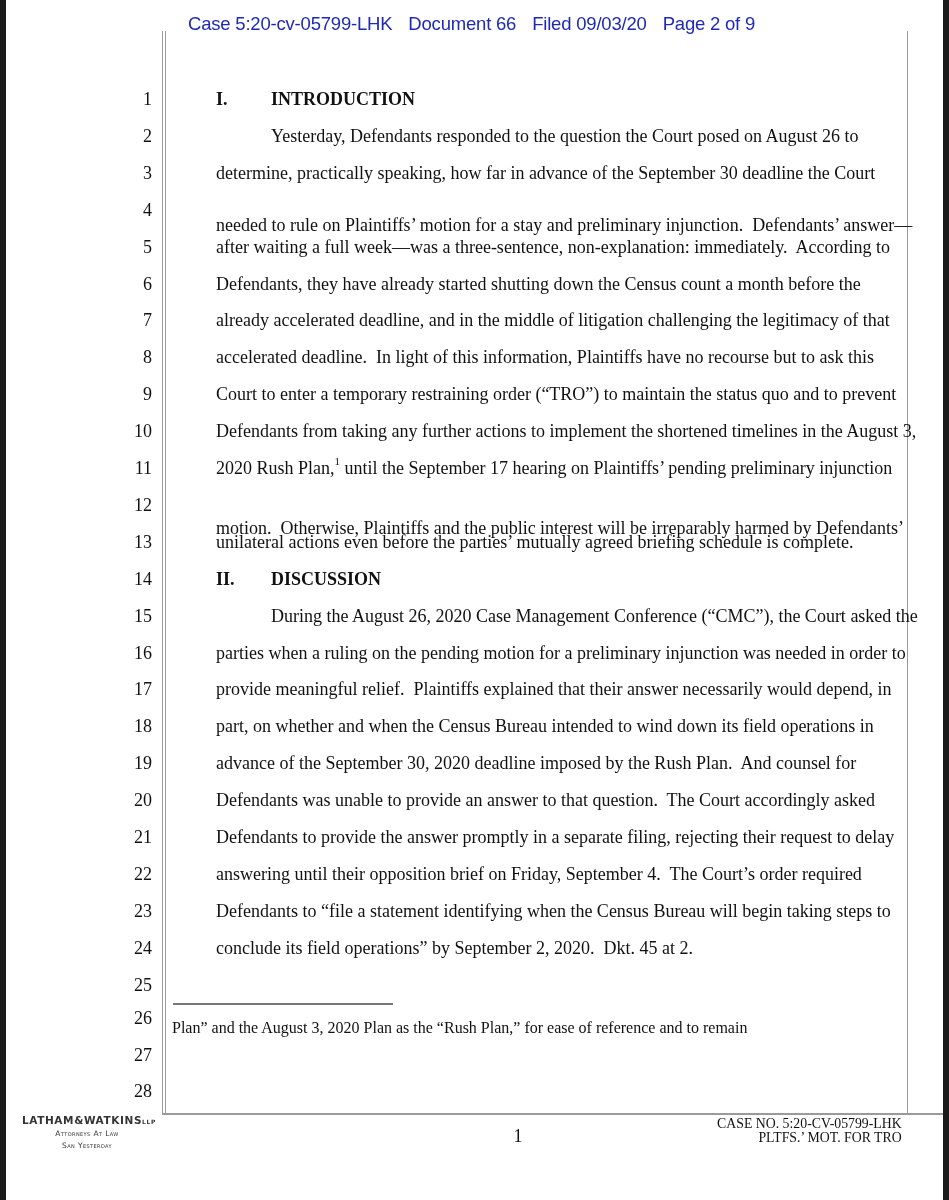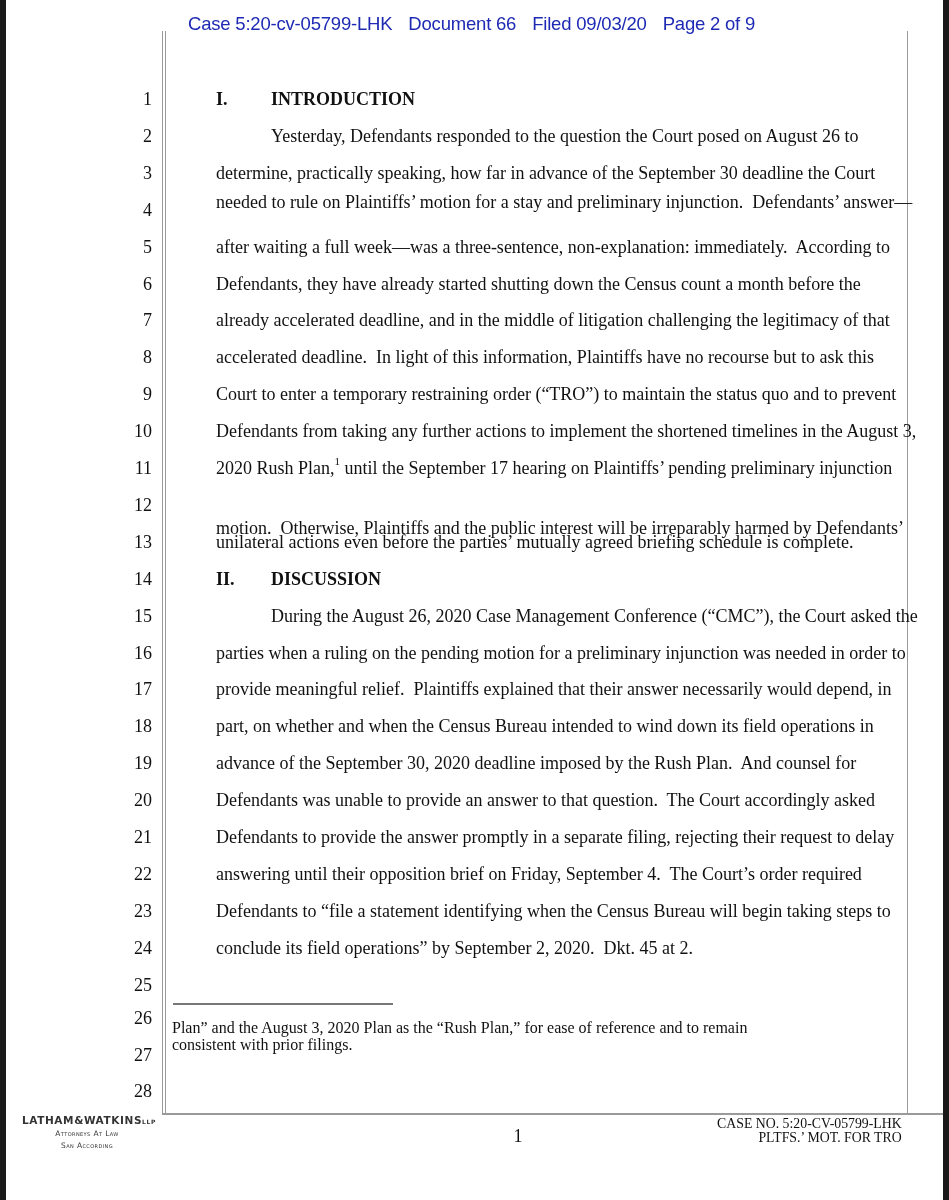--- a/index.html
+++ b/index.html
@@ -112,21 +112,21 @@
       <div class="ln" style="top: 1008px;">26</div>
       <div class="ln" style="top: 1045px;">27</div>
       <div class="ln" style="top: 1081px;">28</div>
     </div>
 
   <div id="body-lines">
     <div class="text-line heading" style="top: 89px;"><span class="num">I.</span><span>INTRODUCTION</span></div>
 
     <div class="text-line" style="top: 125.9px;"><span class="indent"></span><span>Yesterday, Defendants responded to the question the Court posed on August 26 to</span></div>
     <div class="text-line" style="top: 162.8px;">determine, practically speaking, how far in advance of the September 30 deadline the Court</div>
-    <div class="text-line" style="top: 192px;">needed to rule on Plaintiffs’ motion for a stay and preliminary injunction.  Defendants’ answer—</div>
+    <div class="text-line" style="top: 215px;">needed to rule on Plaintiffs’ motion for a stay and preliminary injunction.  Defendants’ answer—</div>
     <div class="text-line" style="top: 236.6px;">after waiting a full week—was a three-sentence, non-explanation: immediately.  According to</div>
     <div class="text-line" style="top: 273.5px;">Defendants, they have already started shutting down the Census count a month before the</div>
     <div class="text-line" style="top: 310.4px;">already accelerated deadline, and in the middle of litigation challenging the legitimacy of that</div>
     <div class="text-line" style="top: 347.3px;">accelerated deadline.  In light of this information, Plaintiffs have no recourse but to ask this</div>
     <div class="text-line" style="top: 384.2px;">Court to enter a temporary restraining order (“TRO”) to maintain the status quo and to prevent</div>
     <div class="text-line" style="top: 421.1px;">Defendants from taking any further actions to implement the shortened timelines in the August 3,</div>
     <div class="text-line" style="top: 458px;"><span>2020 Rush Plan,</span><sup>1</sup><span> until the September 17 hearing on Plaintiffs’ pending preliminary injunction</span></div>
     <div class="text-line" style="top: 518px;">motion.  Otherwise, Plaintiffs and the public interest will be irreparably harmed by Defendants’</div>
     <div class="text-line" style="top: 531.8px;">unilateral actions even before the parties’ mutually agreed briefing schedule is complete.</div>
 
@@ -140,27 +140,26 @@
     <div class="text-line" style="top: 790.1px;">Defendants was unable to provide an answer to that question.  The Court accordingly asked</div>
     <div class="text-line" style="top: 827px;">Defendants to provide the answer promptly in a separate filing, rejecting their request to delay</div>
     <div class="text-line" style="top: 863.9px;">answering until their opposition brief on Friday, September 4.  The Court’s order required</div>
     <div class="text-line" style="top: 900.8px;">Defendants to “file a statement identifying when the Census Bureau will begin taking steps to</div>
     <div class="text-line" style="top: 937.7px;">conclude its field operations” by September 2, 2020.  Dkt. 45 at 2.</div>
   </div>
 
   <div class="fn-sep"></div>
   <div class="footnote">
     <div class="fn-line">Plan” and the August 3, 2020 Plan as the “Rush Plan,” for ease of reference and to remain</div>
-    <div class="fn-line">consistent with prior filings.</div>
   </div>
 
   <div class="firm">
     <div class="firm-name"><span>LATHAM&amp;WATKINS</span><small>LLP</small></div>
     <div class="firm-sub">Attorneys At Law</div>
-    <div class="firm-sub">San According</div>
+    <div class="firm-sub">San Yesterday</div>
   </div>
 
   <div class="page-num">1</div>
 
   <div class="case-footer">
     <div>CASE NO. 5:20-CV-05799-LHK</div>
     <div>PLTFS.’ MOT. FOR TRO</div>
   </div>
 </div>
 

